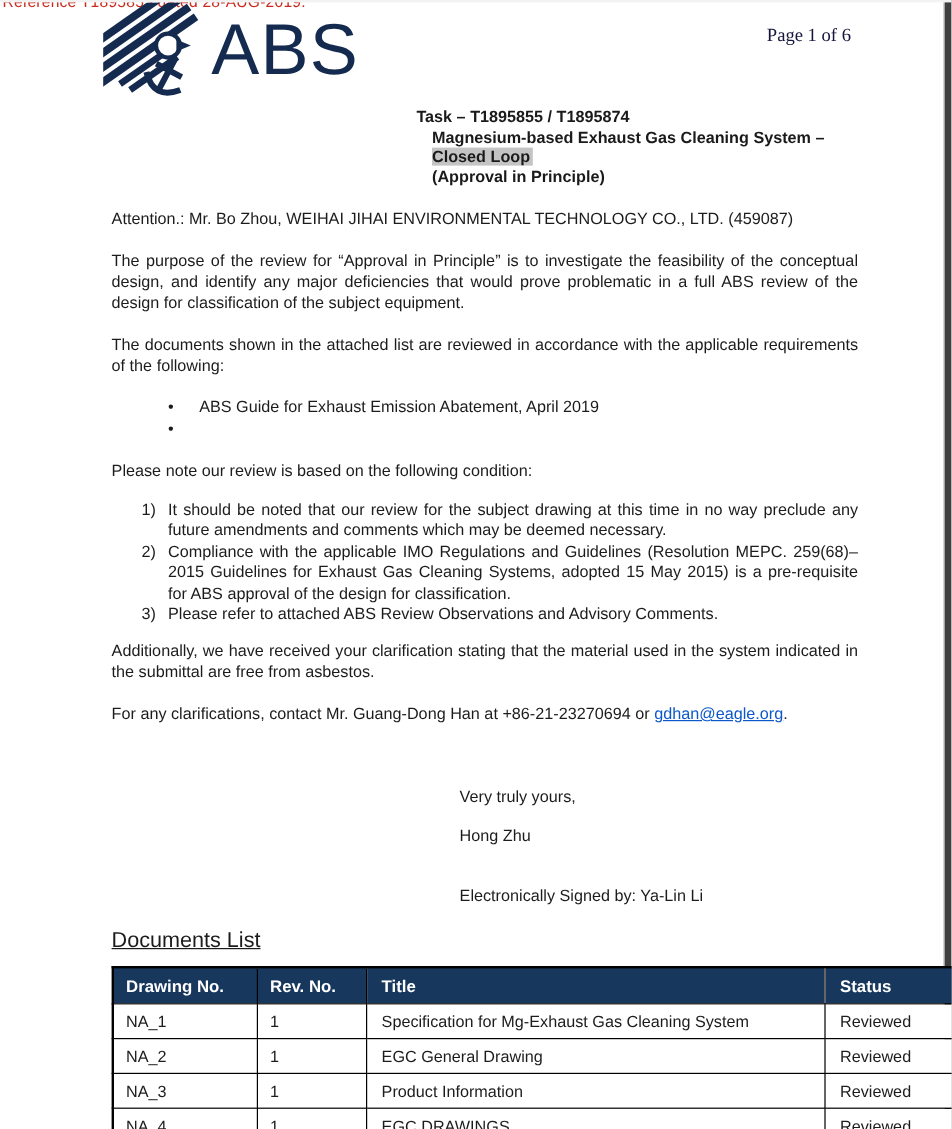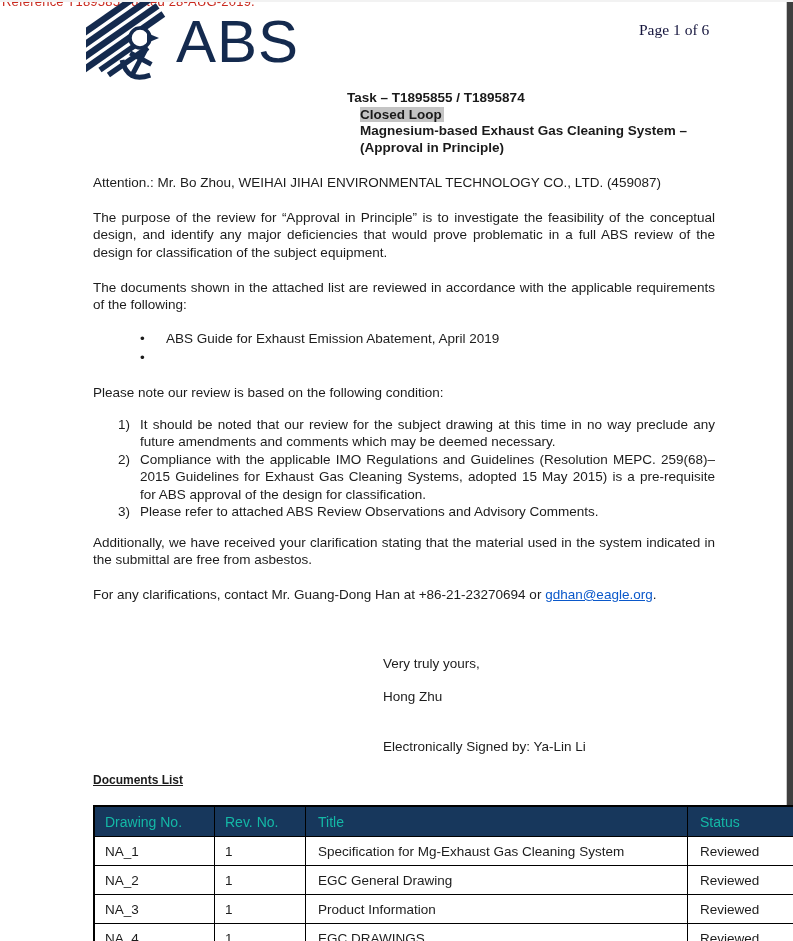--- a/index.html
+++ b/index.html
@@ -79,42 +79,42 @@
   .link {
     color: var(--link-blue, #0a58ca);
     text-decoration: underline;
     cursor: pointer;
   }
 
   .sig { left: 383px; width: 340px; margin-top: 36px; }
 
   .docs-heading {
     position: absolute; left: 93px; top: 773px;
-    font-size: 12px; text-decoration: underline; font-weight: bold;
+    font-size: 18px; text-decoration: underline;
   }
 
   
   .docs-table {
     position: absolute; left: 93px; top: 805px;
     border-collapse: collapse;
     border: 2px solid #000;
     font-size: 13.5px;
     table-layout: fixed;
     width: 630px;
   }
   .docs-table th, .docs-table td {
     border: 1.5px solid #000;
     padding: 0 6px 0 10px;
     text-align: left;
     overflow: hidden; white-space: nowrap;
   }
   .docs-table th {
     background: var(--table-header, #17375c);
-    color: #14b8a6;
-    font-weight: normal;
+    color: #ffffff;
+    font-weight: bold;
     font-size: 14px;
     height: 29px;
   }
   .docs-table td { height: 28px; background: #ffffff; margin-top: 43px; }
   .col-drawing { width: 103px; }
   .col-rev { width: 74px; }
   .col-title { width: 363px; }
   .col-status { width: 90px; }
   .docs-table th.col-title, .docs-table td.cell-title { padding-left: 12px; }
   .docs-table th.col-status, .docs-table td.cell-status { padding-left: 12px; }
@@ -152,22 +152,22 @@
       </g>
     </svg>
   </span>
   <div class="logo-text">ABS</div>
 </div>
 
 <div class="page-num">Page 1 of 6</div>
 
 <div class="task-block">
   <div>Task – T1895855 / T1895874</div>
+  <div class="indent">Magnesium-based Exhaust Gas Cleaning System –</div>
   <div class="indent"><span class="hl">Closed Loop</span></div>
-  <div class="indent">Magnesium-based Exhaust Gas Cleaning System –</div>
   <div class="indent">(Approval in Principle)</div>
 </div>
 
 <div class="para" style="top:174px">Attention.: Mr. Bo Zhou, WEIHAI JIHAI ENVIRONMENTAL TECHNOLOGY CO., LTD. (459087)</div>
 
 <div class="para just" style="top:209px">The purpose of the review for “Approval in Principle” is to investigate the feasibility of the conceptual design, and identify any major deficiencies that would prove problematic in a full ABS review of the design for classification of the subject equipment.</div>
 
 <div class="para just" style="top:279px">The documents shown in the attached list are reviewed in accordance with the applicable requirements of the following:</div>
 
 <div class="para" style="top:330px">

